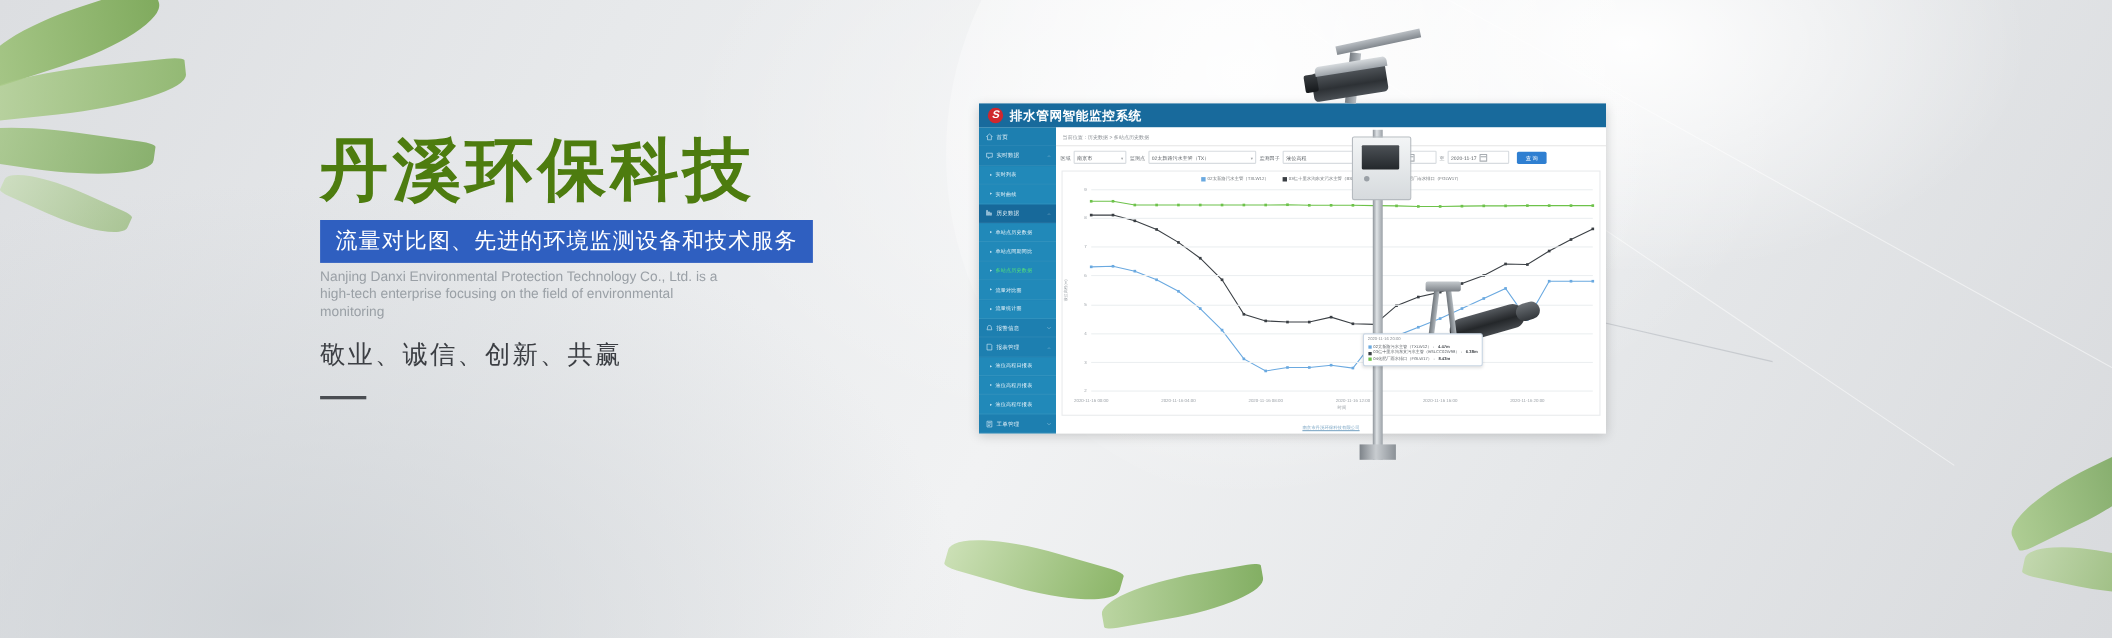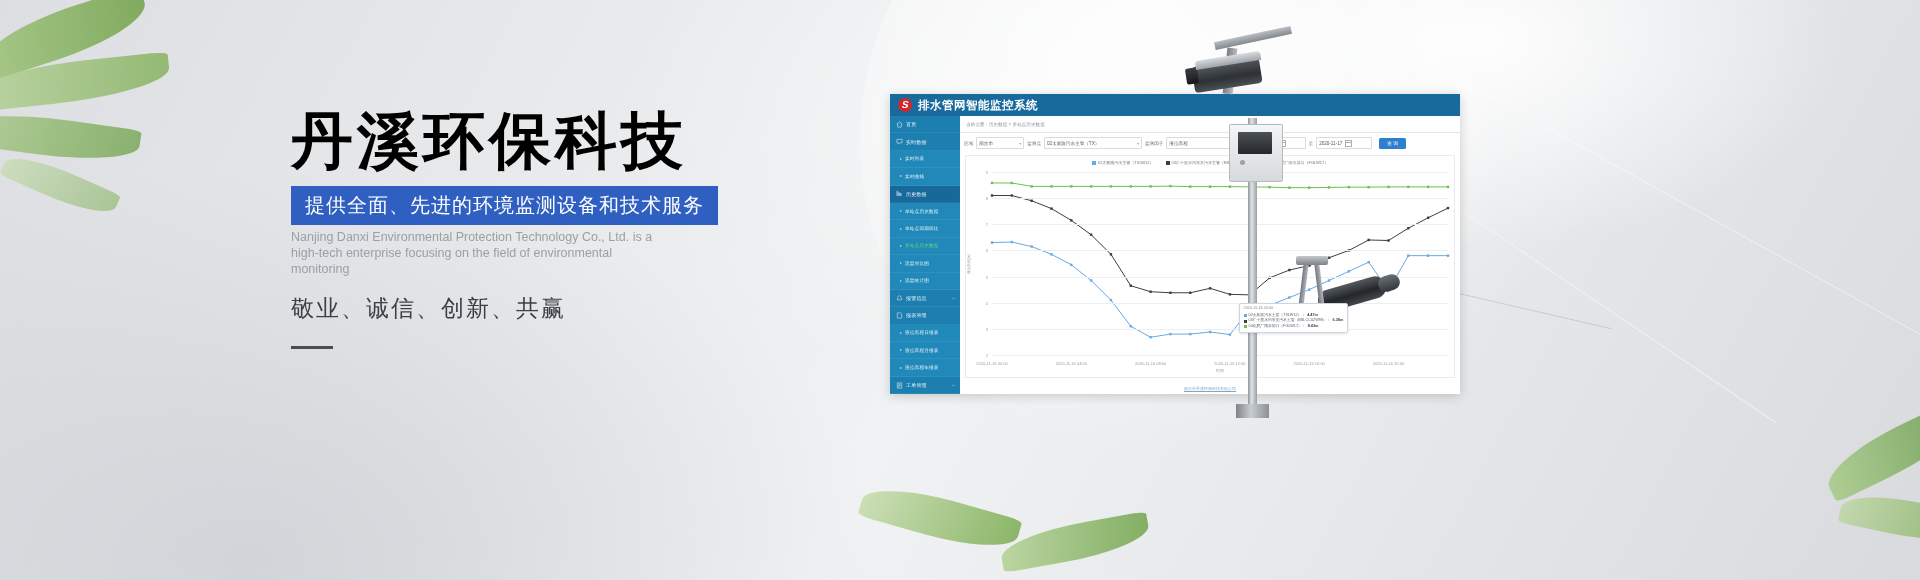--- a/index.html
+++ b/index.html
@@ -19,21 +19,21 @@
   #bg:before{content:"";position:absolute;left:860px;top:-180px;width:640px;height:640px;border-radius:50%;
       background:radial-gradient(circle at 42% 38%, rgba(255,255,255,.85) 0%, rgba(255,255,255,.25) 55%, rgba(255,255,255,0) 72%);}
   .diag{position:absolute;background:rgba(255,255,255,.5);height:1px;transform-origin:0 0;}
   .dk{position:absolute;background:rgba(150,156,162,.35);height:1px;transform-origin:0 0;}
 
   
   .leaf{position:absolute;border-radius:60% 8% 60% 8%;}
   
   #copy{position:absolute;left:291px;top:100px;width:560px;}
   .en-line{font-size:34px;letter-spacing:.5px;color:#3c3f44;line-height:38px;font-weight:400;}
-  .cn-title{font-size:62px;font-weight:700;color:#000000;line-height:74px;letter-spacing:4px;margin-top:4px;}
+  .cn-title{font-size:62px;font-weight:700;color:#4d7c0f;line-height:74px;letter-spacing:4px;margin-top:18px;}
   .blue-bar{display:inline-block;background:#2f5fc0;color:#fff;font-size:20px;letter-spacing:1px;
             padding:9px 14px 10px 14px;margin-top:8px;line-height:1;white-space:nowrap;}
   .en-para{color:#9aa0a6;font-size:12.5px;line-height:16px;margin-top:4px;max-width:382px;}
   .slogan{font-size:23px;color:#3c3f44;letter-spacing:2px;margin-top:16px;}
   .rule{width:42px;height:3px;background:#4a4d52;margin-top:22px;}
 
   
   #app{position:absolute;left:890px;top:94px;width:570px;height:300px;background:#fff;
        box-shadow:0 2px 10px rgba(0,0,0,.18);}
   #titlebar{height:22px;background:#186a9c;display:flex;align-items:center;padding:0 8px;}
@@ -108,21 +108,21 @@
 <div class="leaf" style="left:-30px;top:62px;width:200px;height:40px;transform:rotate(-6deg);background:linear-gradient(100deg,#b6d397,#7fae57);opacity:.8;"></div>
 <div class="leaf" style="left:-40px;top:118px;width:180px;height:38px;transform:rotate(8deg);background:linear-gradient(100deg,#a8cb86,#6b9f45);opacity:.75;"></div>
 <div class="leaf" style="left:0px;top:170px;width:120px;height:30px;transform:rotate(24deg);background:linear-gradient(100deg,#c3dcab,#86b160);opacity:.6;"></div>
 <div class="leaf" style="left:860px;top:498px;width:160px;height:40px;transform:rotate(16deg);background:linear-gradient(100deg,#c9dfb1,#7fae57);opacity:.9;"></div>
 <div class="leaf" style="left:1000px;top:524px;width:150px;height:36px;transform:rotate(-10deg);background:linear-gradient(100deg,#b4d296,#6fa349);opacity:.85;"></div>
 <div class="leaf" style="left:1820px;top:430px;width:150px;height:42px;transform:rotate(-26deg);background:linear-gradient(100deg,#a6cb83,#5f9440);opacity:.8;"></div>
 <div class="leaf" style="left:1840px;top:500px;width:130px;height:36px;transform:rotate(12deg);background:linear-gradient(100deg,#bcd7a0,#78a84f);opacity:.75;"></div>
 
 <div id="copy">
   <div class="cn-title">丹溪环保科技</div>
-  <div class="blue-bar">提供全面、先进的环境监测设备和技术服务</div>
+  <div class="blue-bar">流量对比图、先进的环境监测设备和技术服务</div>
   <div class="en-para">Nanjing Danxi Environmental Protection Technology Co., Ltd. is a high-tech enterprise focusing on the field of environmental monitoring</div>
   <div class="slogan">敬业、诚信、创新、共赢</div>
   <div class="rule"></div>
 </div>
 
 <div id="app">
 
   <div id="titlebar">
     <div class="logo-mark">
       <span>S</span>

